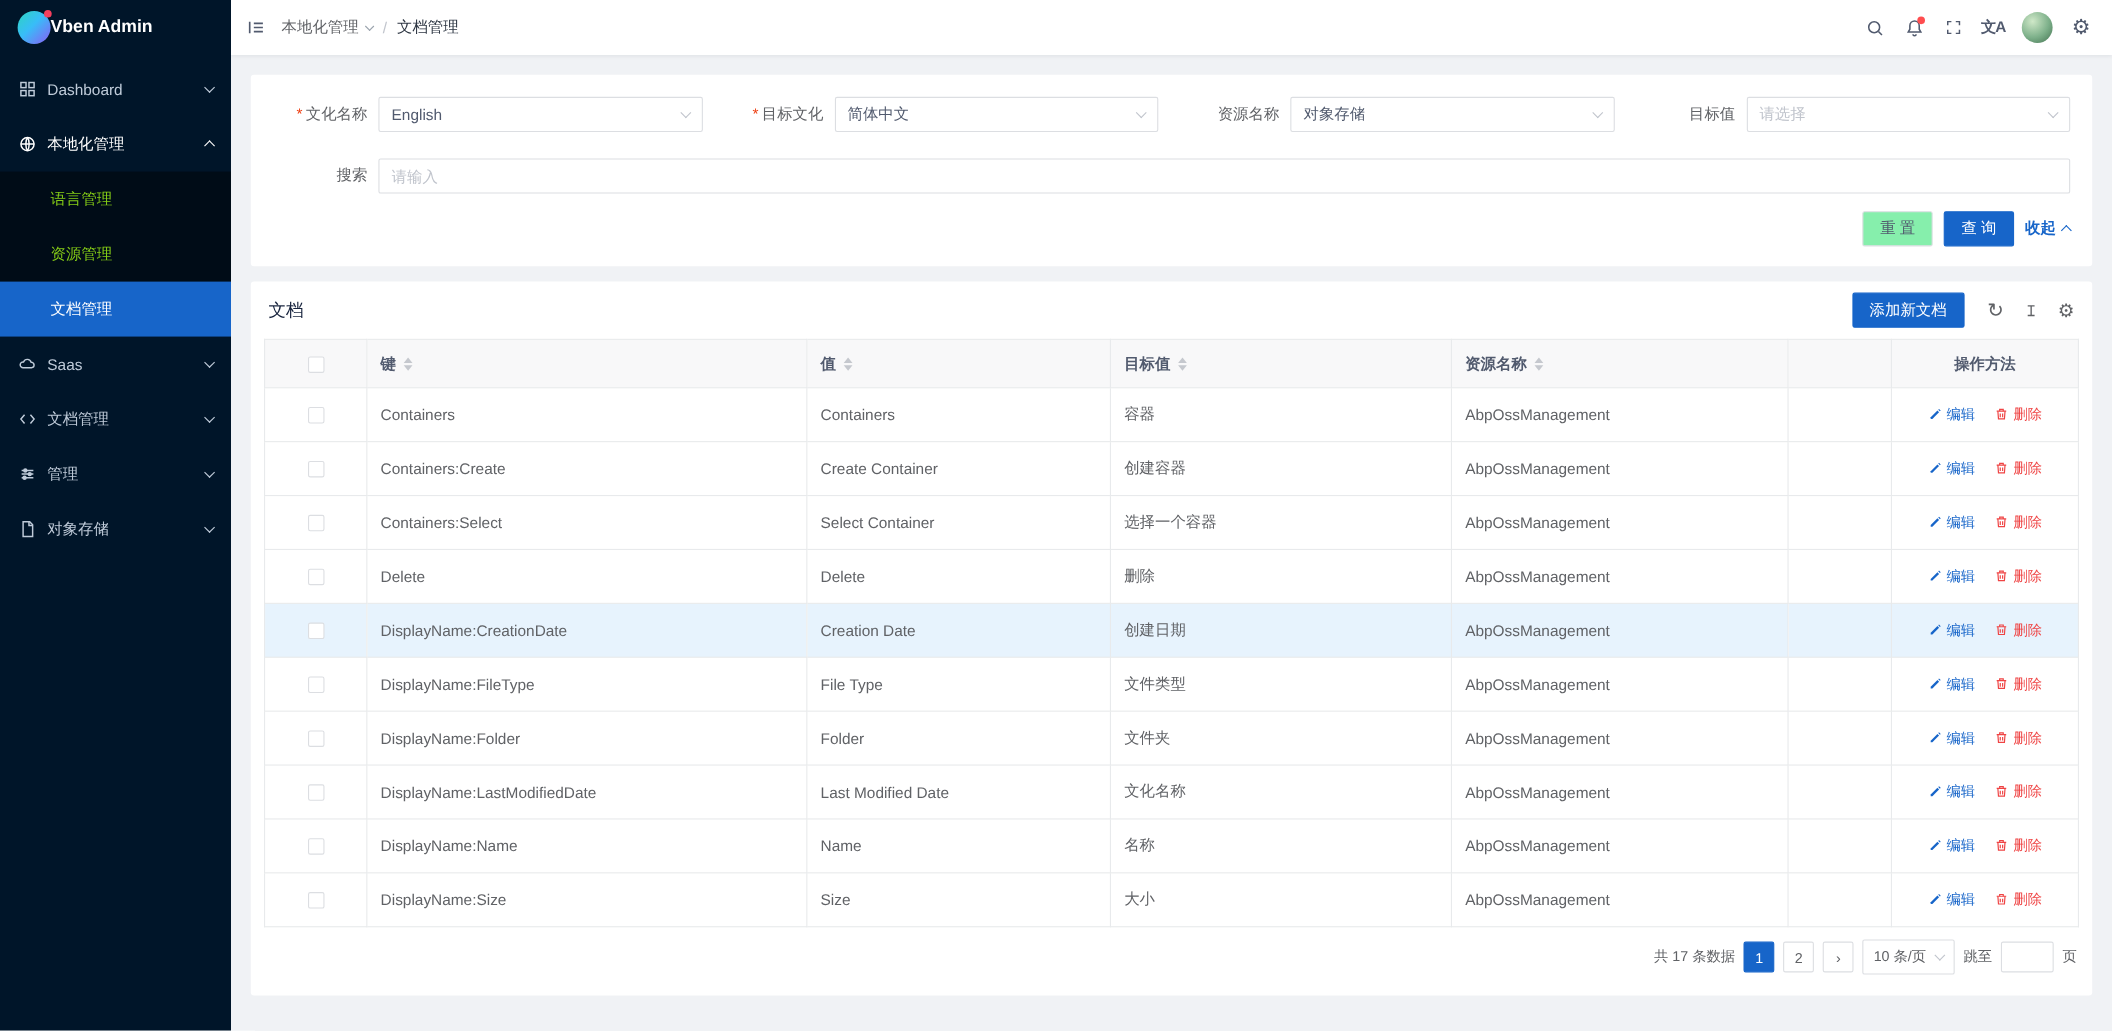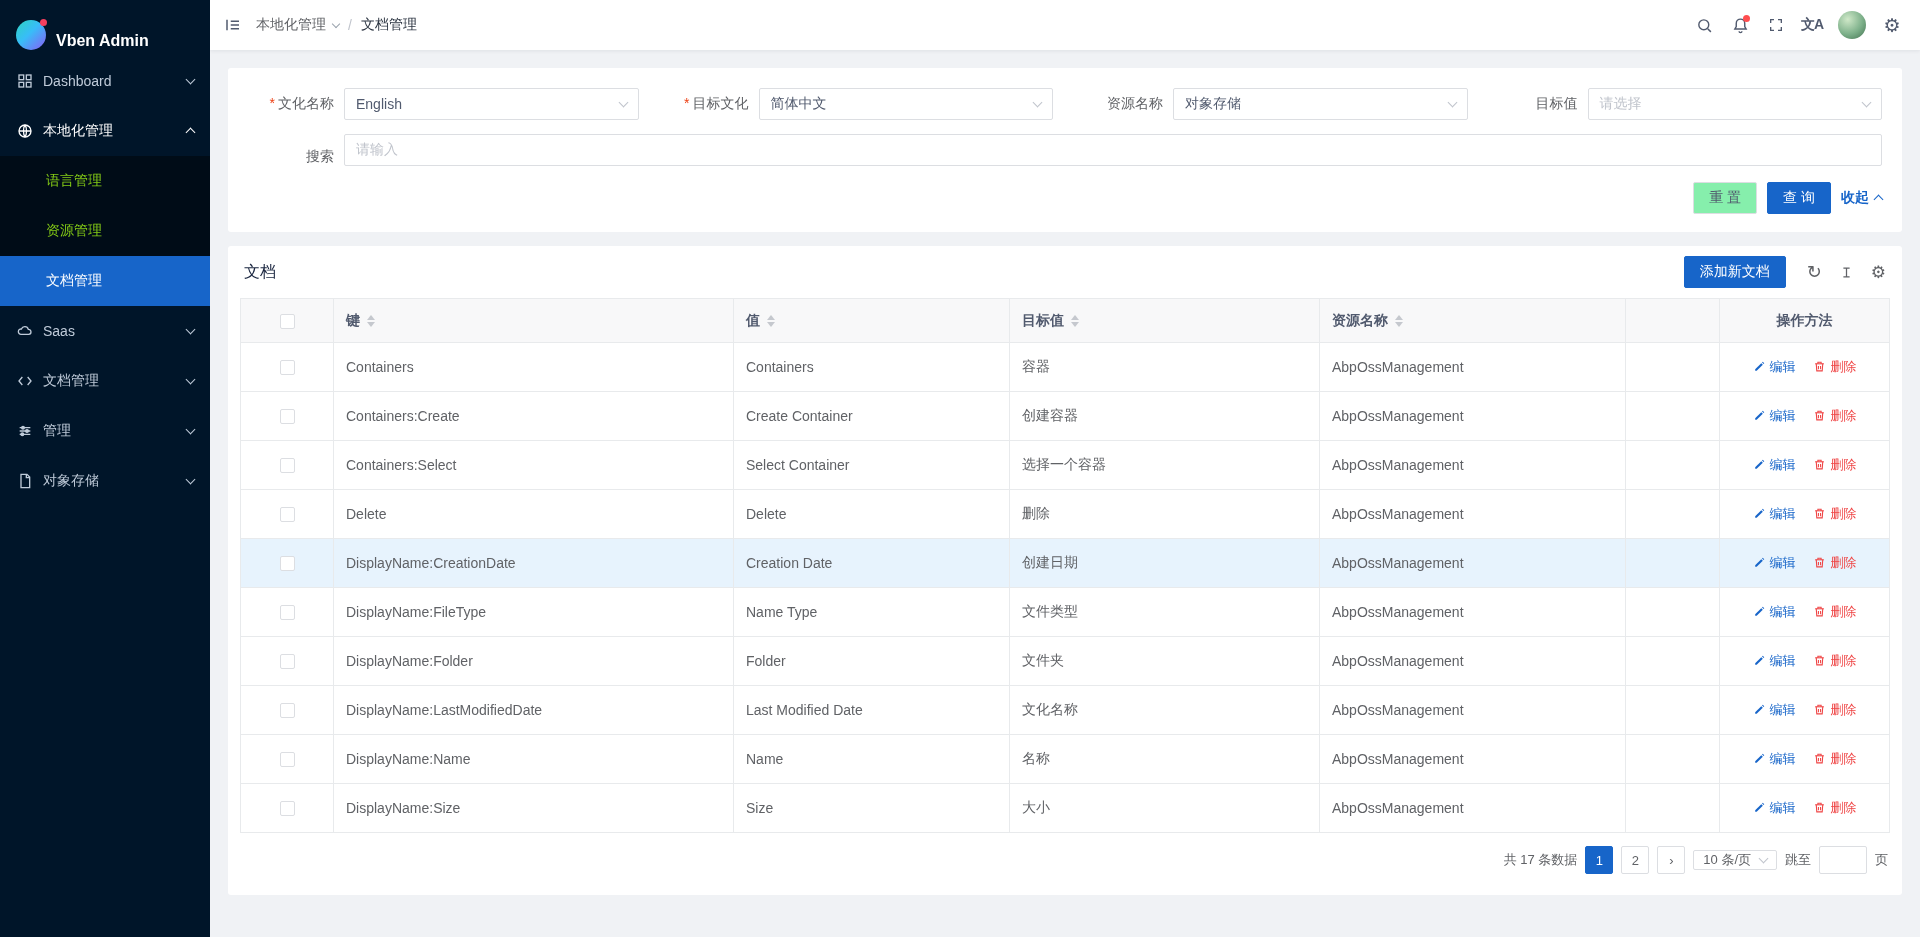--- a/index.html
+++ b/index.html
@@ -10,21 +10,21 @@
   }
   :root{
     --primary:#1765c9; --danger:#ef4444;
     --border:#e8eaec; --input-border:#dcdee2;
     --sidebar:#001529; --sub-bg:#000c17;
   }
   .layout{ display:flex; width:1920px; height:937px; }
 
   
   .sidebar{ width:210px; flex:0 0 210px; background:var(--sidebar); height:937px; }
-  .logo{ height:50px; display:flex; align-items:flex-end; gap:10px; padding-left:16px; cursor:pointer; }
+  .logo{ height:50px; display:flex; align-items:center; padding-left:16px; cursor:pointer; }
   .logo-mark{ width:30px; height:30px; border-radius:50%;
     background:linear-gradient(135deg,#2dd4bf 0%,#38bdf8 45%,#8b5cf6 100%); position:relative; }
   .logo-mark::after{ content:""; position:absolute; top:-1px; right:-1px; width:7px; height:7px;
     border-radius:50%; background:#f43f5e; }
   .logo-text{ color:#fff; font-size:16px; font-weight:700; }
   .menu{ padding-top:6px; }
   .menu-item{ height:50px; display:flex; align-items:center; gap:10px; padding:0 16px;
     color:#bfcbd9; cursor:pointer; }
   .menu-item.open{ color:#fff; }
   .mi-icon{ width:17px; height:17px; display:inline-flex; align-items:center; justify-content:center; flex:0 0 17px; }
@@ -64,21 +64,21 @@
   .filter-card{ padding:20px 20px 18px; }
   .filter-grid{ display:grid; grid-template-columns:repeat(4,1fr); column-gap:24px; }
   .field{ display:flex; align-items:center; }
   .field > label, .search-row > label{
     flex:0 0 96px; width:96px; text-align:right; padding-right:10px; color:#606266; white-space:nowrap; }
   label.required::before{ content:"*"; color:#ed4014; margin-right:3px; }
   .select{ flex:1; height:32px; border:1px solid var(--input-border); border-radius:2px; background:#fff;
     display:flex; align-items:center; padding:0 11px; cursor:pointer; color:#515a6e; }
   .select .sel-chev{ margin-left:auto; color:#c0c4cc; }
   .placeholder{ color:#c0c4cc; }
-  .search-row{ display:flex; align-items:flex-end; margin-top:14px;font-family:Liberation Serif, serif; }
+  .search-row{ display:flex; align-items:center; margin-top:24px; }
   .text-input{ flex:1; height:32px; border:1px solid var(--input-border); border-radius:2px; padding:0 11px;
     font-size:14px; color:#515a6e; outline:none; font-family:inherit; background:#fff; }
   .text-input::placeholder{ color:#c0c4cc; }
   .filter-actions{ display:flex; justify-content:flex-end; align-items:center; gap:10px; margin-top:16px; }
   .btn{ height:32px; padding:0 15px; border-radius:2px; border:1px solid var(--input-border); background:#86efac;
     color:#515a6e; font-size:14px; cursor:pointer; font-family:inherit; white-space:nowrap; }
   .btn.primary{ background:var(--primary); border-color:var(--primary); color:#fff; }
   .link{ color:var(--primary); display:flex; align-items:center; gap:6px; cursor:pointer; font-weight:700; }
   .link .chev{ border-color:var(--primary); }
 
@@ -107,21 +107,21 @@
   .action.edit{ color:var(--primary); }
   .action.delete{ color:var(--danger); margin-left:14px; }
 
   
   .pagination{ height:54px; display:flex; align-items:center; justify-content:flex-end; gap:8px;
     font-size:13px; color:#606266; padding-right:2px; }
   .page-btn{ min-width:28px; height:28px; border:1px solid var(--input-border); border-radius:2px; background:#fff;
     display:inline-flex; align-items:center; justify-content:center; color:#606266; cursor:pointer;
     font-size:13px; font-family:inherit; }
   .page-btn.active{ background:var(--primary); border-color:var(--primary); color:#fff; }
-  .page-size{ height:20px; border:1px solid var(--input-border); border-radius:2px; background:#fff;
+  .page-size{ height:32px; border:1px solid var(--input-border); border-radius:2px; background:#fff;
     display:inline-flex; align-items:center; gap:9px; padding:0 9px; cursor:pointer; }
   .page-size .sel-chev{ color:#c0c4cc; }
   .jump-input{ width:48px; height:28px; border:1px solid var(--input-border); border-radius:2px;
     outline:none; padding:0 6px; font-family:inherit; background:#fff; }
   svg{ display:block; }
 </style>
 </head>
 <body>
 
 <div class="layout">
@@ -534,21 +534,21 @@
         <span>删除</span>
       </span>
     </td>
   </tr>
 
   <tr class="t-row">
     <td class="center">
       <span class="checkbox"></span>
     </td>
     <td><span>DisplayName:FileType</span></td>
-    <td><span>Name Type</span></td>
+    <td><span>File Type</span></td>
     <td><span>文件类型</span></td>
     <td><span>AbpOssManagement</span></td>
     <td></td>
     <td class="center">
       <span class="action edit">
         <svg viewBox="0 0 24 24" width="13" height="13" fill="currentColor">
                       <path d="M4 17.2 15.3 5.9l2.8 2.8L6.8 20H4v-2.8z"></path>
                       <path d="M16.7 4.5l2.8 2.8 1.3-1.3-2.8-2.8z"></path>
                     </svg>
         <span>编辑</span>

